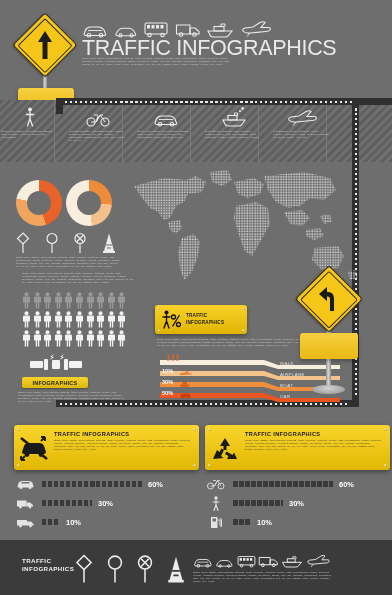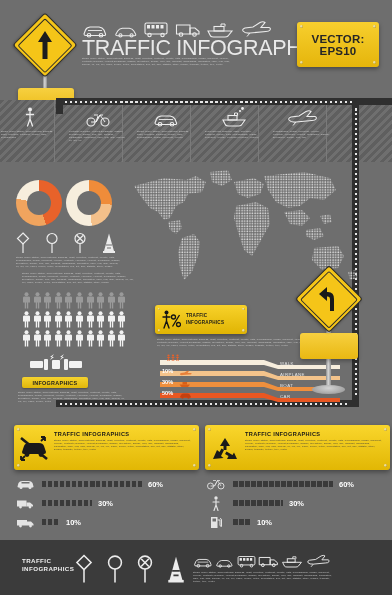--- a/index.html
+++ b/index.html
@@ -193,28 +193,20 @@
 
     <div class="sign-pole" style="left:43px; top:48px; width:4px; height:80px;"></div>
     <div class="yellow-plate" style="left:18px; top:88px; width:56px; height:26px;"></div>
     <div class="diamond" style="left:22px; top:22px; width:46px; height:46px;">
       <div class="diamond-inner"></div>
     </div>
     <svg style="position:absolute; left:36px; top:30px;" width="18" height="30" viewBox="0 0 18 30">
       <path d="M9 1 L16 12 L11.5 12 L11.5 29 L6.5 29 L6.5 12 L2 12 Z" fill="#1d1d1d"></path>
     </svg>
 
-    <div class="vector-badge">
-      <span>VECTOR:</span>
-      <span>EPS10</span>
-      <i class="screw" style="left:3px;  top:3px;"></i>
-      <i class="screw" style="right:3px; top:3px;"></i>
-      <i class="screw" style="left:3px;  bottom:3px;"></i>
-      <i class="screw" style="right:3px; bottom:3px;"></i>
-    </div>
   </div>
 
   <div class="road-strip">
     <div class="sep" style="left:54px;"></div>
     <div class="sep" style="left:122px;"></div>
     <div class="sep" style="left:190px;"></div>
     <div class="sep" style="left:258px;"></div>
     <div class="sep" style="left:326px;"></div>
   </div>
 

